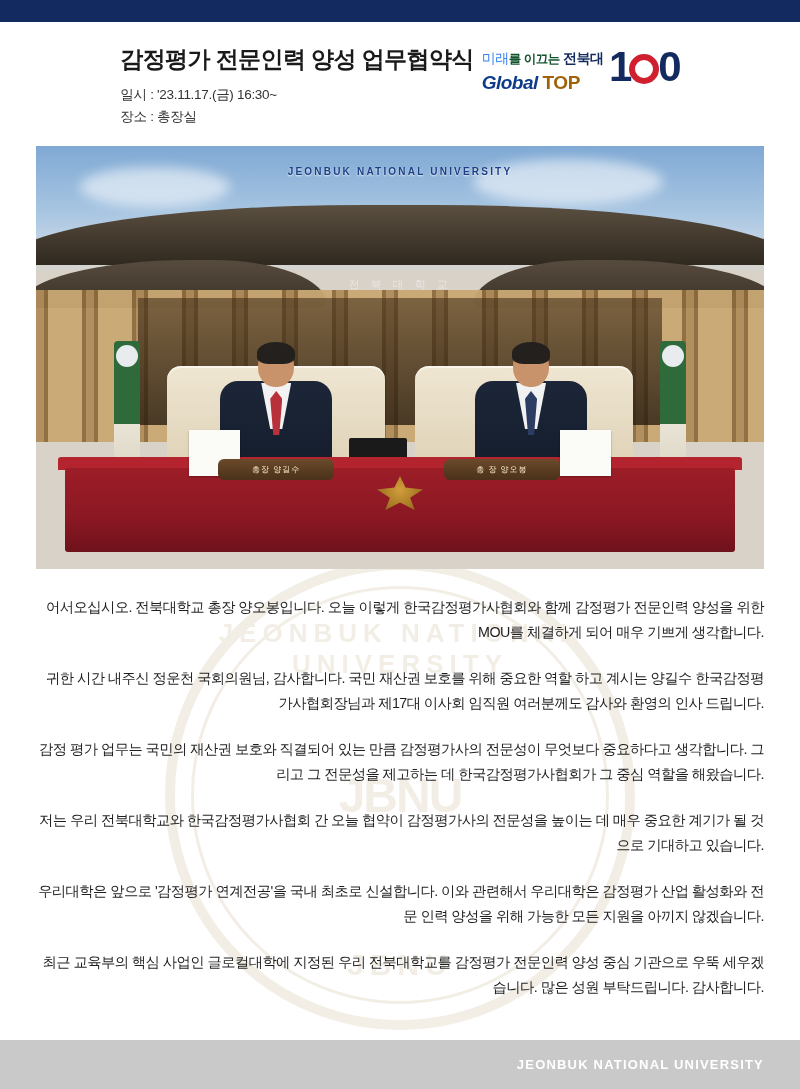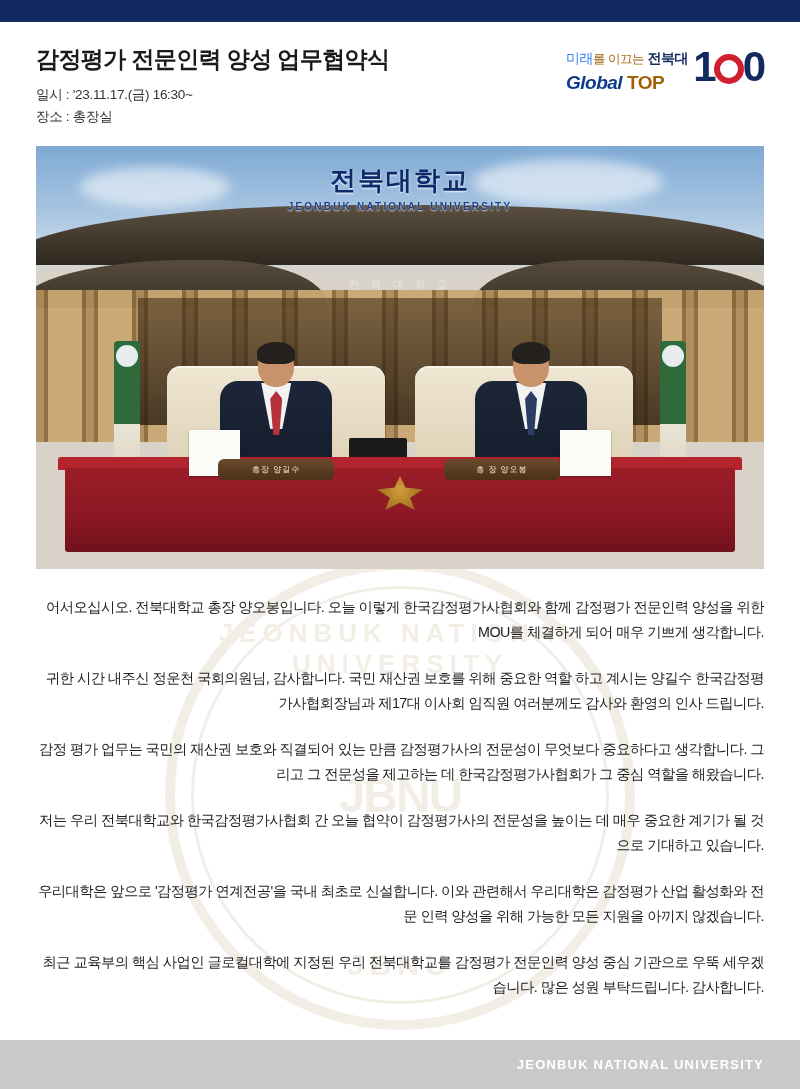--- a/index.html
+++ b/index.html
@@ -28,21 +28,21 @@
     height: 22px;
     background: #122a5f;
     flex: 0 0 auto;
   }
   
   .header {
     flex: 0 0 auto;
     padding: 22px 36px 10px 36px;
     display: flex;
     align-items: flex-start;
-    justify-content: space-between;
+    justify-content: center;
     position: relative;
     gap: 6px;
   }
   .header-left { padding-top: 2px; }
   .doc-title {
     font-size: 23px;
     font-weight: bold;
     letter-spacing: -0.6px;
     color: #1a1a1a;
     margin: 0 0 10px 0;
@@ -63,21 +63,21 @@
     flex: 0 0 auto;
   }
   .logo-top {
     position: absolute;
     left: 2px; top: 4px;
     font-size: 14px;
     letter-spacing: -0.5px;
     white-space: nowrap;
   }
   .logo-top .t-red { color: #3b82f6; font-weight: normal; }
-  .logo-top .t-gray { color: #a16207; font-weight: normal; font-size: 12.5px; }
+  .logo-top .t-gray { color: #14532d; font-weight: bold; font-size: 12.5px; }
   .logo-top .t-navy { color: #122a5f; font-weight: bold; }
   .logo-bottom {
     position: absolute;
     left: 2px; top: 26px;
     font-size: 19px;
     letter-spacing: -0.5px;
     white-space: nowrap;
   }
   .logo-bottom .g-blue { color: #0e3b8c; font-weight: bold; font-style: italic; }
   .logo-bottom .g-navy { color: #a16207; font-weight: bold; }
@@ -428,21 +428,20 @@
       <div class="cloud" style="left:6%;top:5%;width:150px;height:40px;"></div>
       <div class="cloud" style="left:60%;top:3%;width:190px;height:46px;"></div>
 
       <div class="roof roof-main"></div>
       <div class="roof roof-left"></div>
       <div class="roof roof-right"></div>
       <div class="building"></div>
       <div class="building-dark"></div>
 
       <div class="photo-banner">
-        <div class="kr">전북대학교</div>
         <div class="en">JEONBUK NATIONAL UNIVERSITY</div>
       </div>
 
       <div class="backwall-text">전 북 대 학 교</div>
 
       <div class="sofa left"></div>
       <div class="sofa right"></div>
 
       <div class="flower l">
         <div class="stem"></div>

